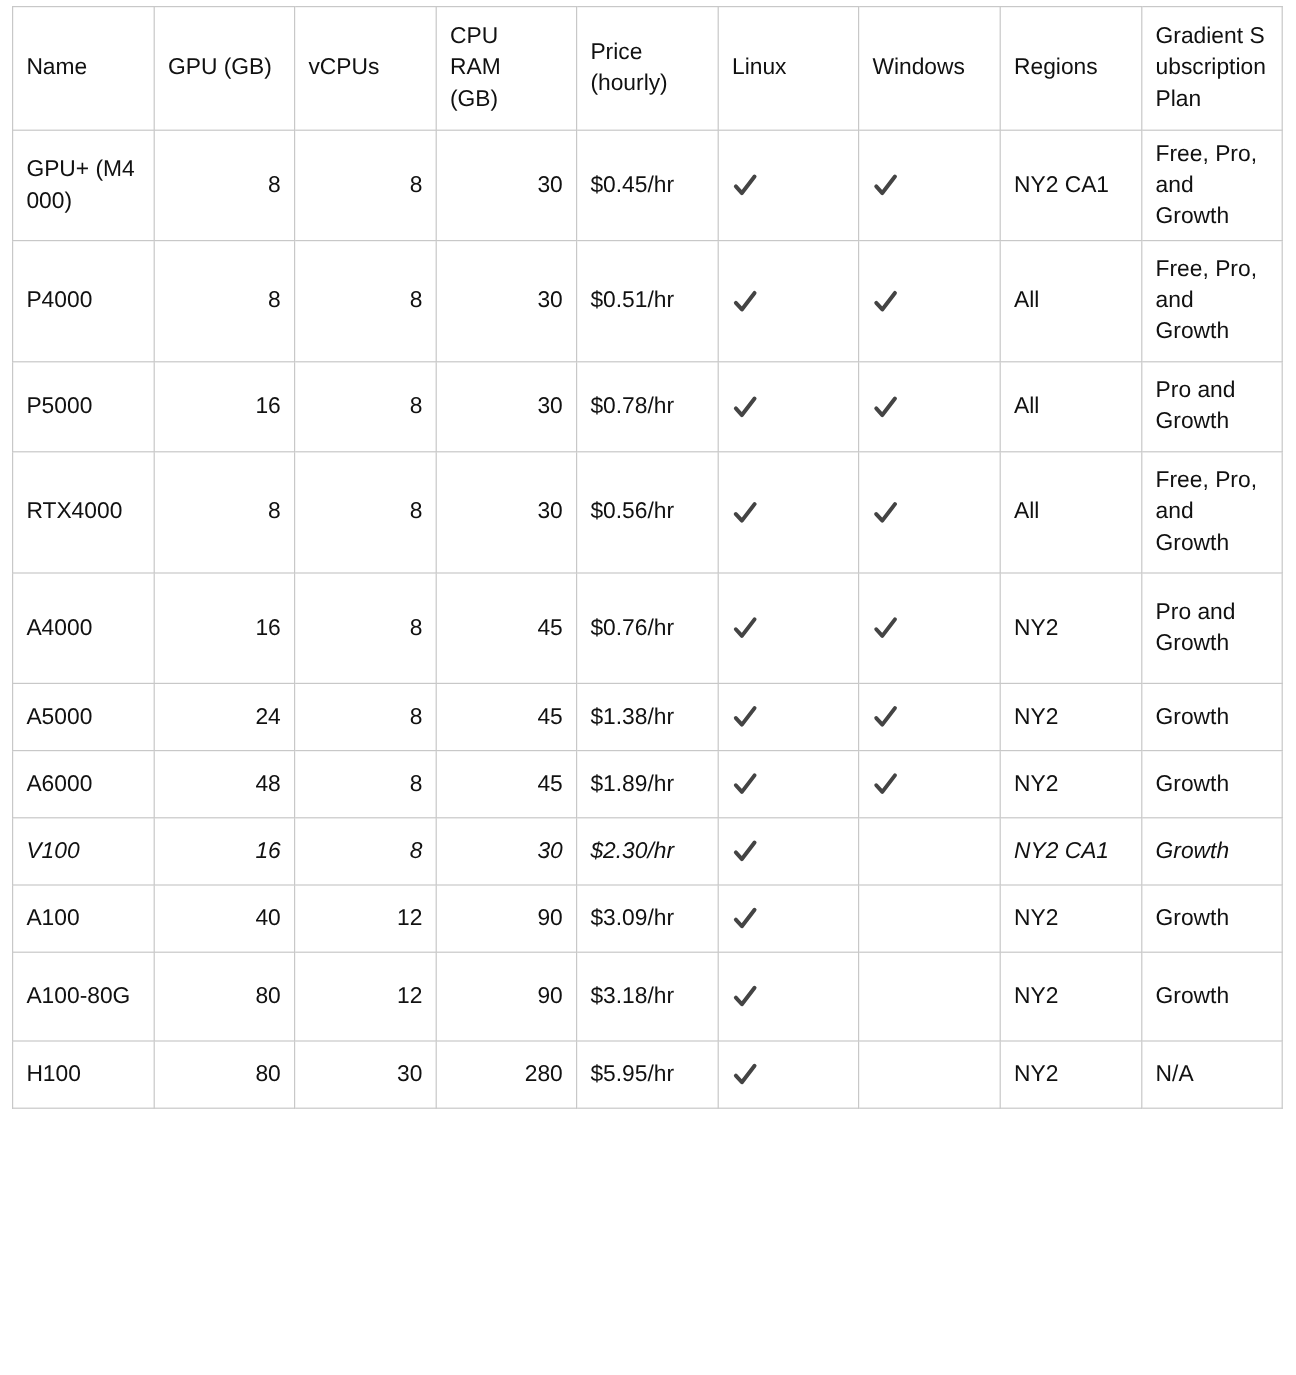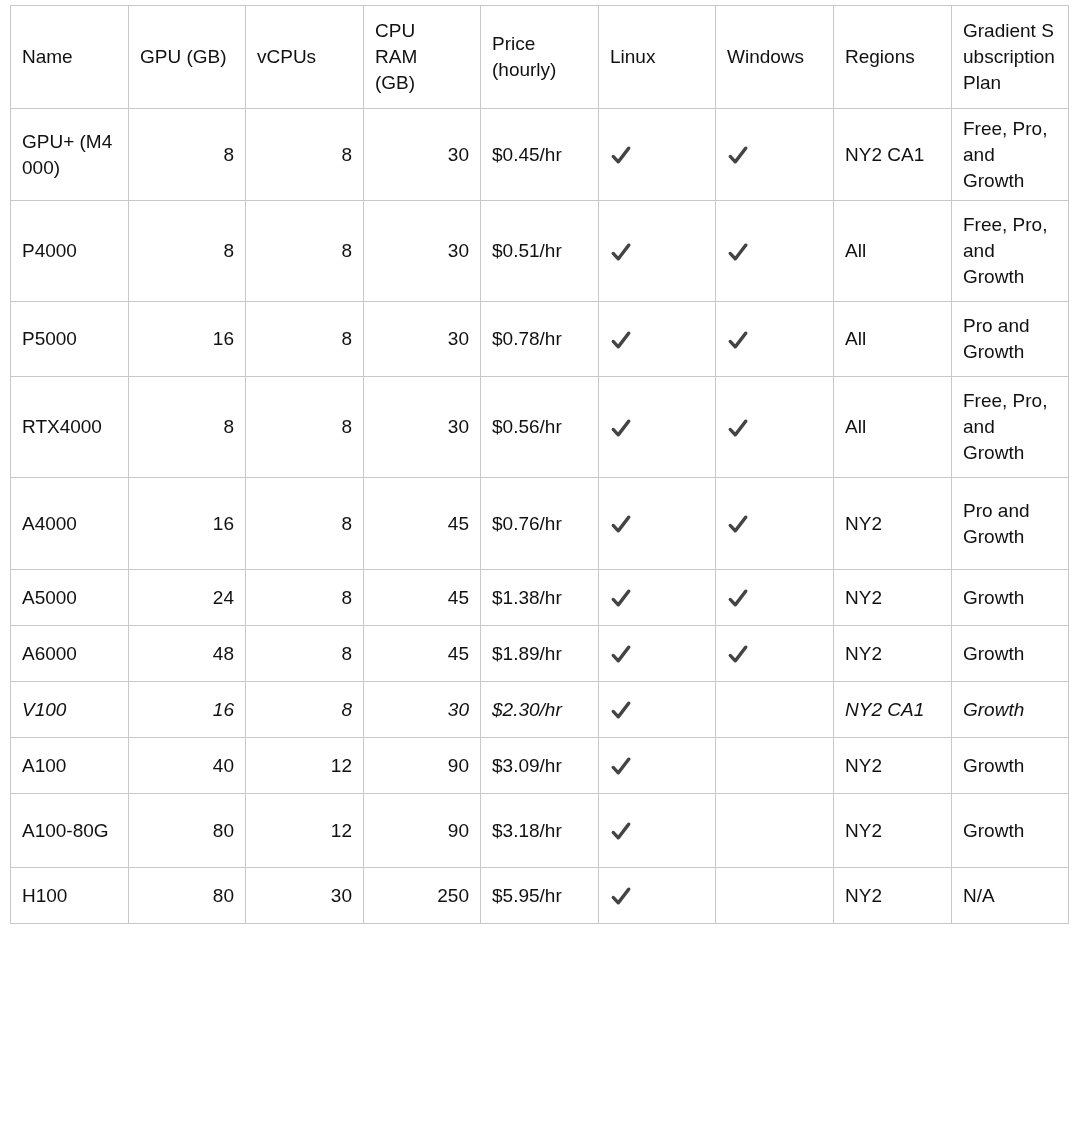--- a/index.html
+++ b/index.html
@@ -182,21 +182,21 @@
               <path d="M3.5 13.5 L9 19.5 L20.5 4.5" fill="none" stroke="#444444" stroke-width="3.6" stroke-linecap="round" stroke-linejoin="round"></path>
             </svg></span></td>
     <td></td>
     <td>NY2</td>
     <td>Growth</td>
   </tr>
       <tr style="height: 56px; margin-left: 20px;">
     <td style="word-break:break-all">H100</td>
     <td class="num">80</td>
     <td class="num">30</td>
-    <td class="num">250</td>
+    <td class="num">280</td>
     <td>$5.95/hr</td>
     <td><span class="check"><svg viewBox="0 0 24 24">
               <path d="M3.5 13.5 L9 19.5 L20.5 4.5" fill="none" stroke="#444444" stroke-width="3.6" stroke-linecap="round" stroke-linejoin="round"></path>
             </svg></span></td>
     <td></td>
     <td>NY2</td>
     <td>N/A</td>
   </tr>
     </tbody>
 </table>

